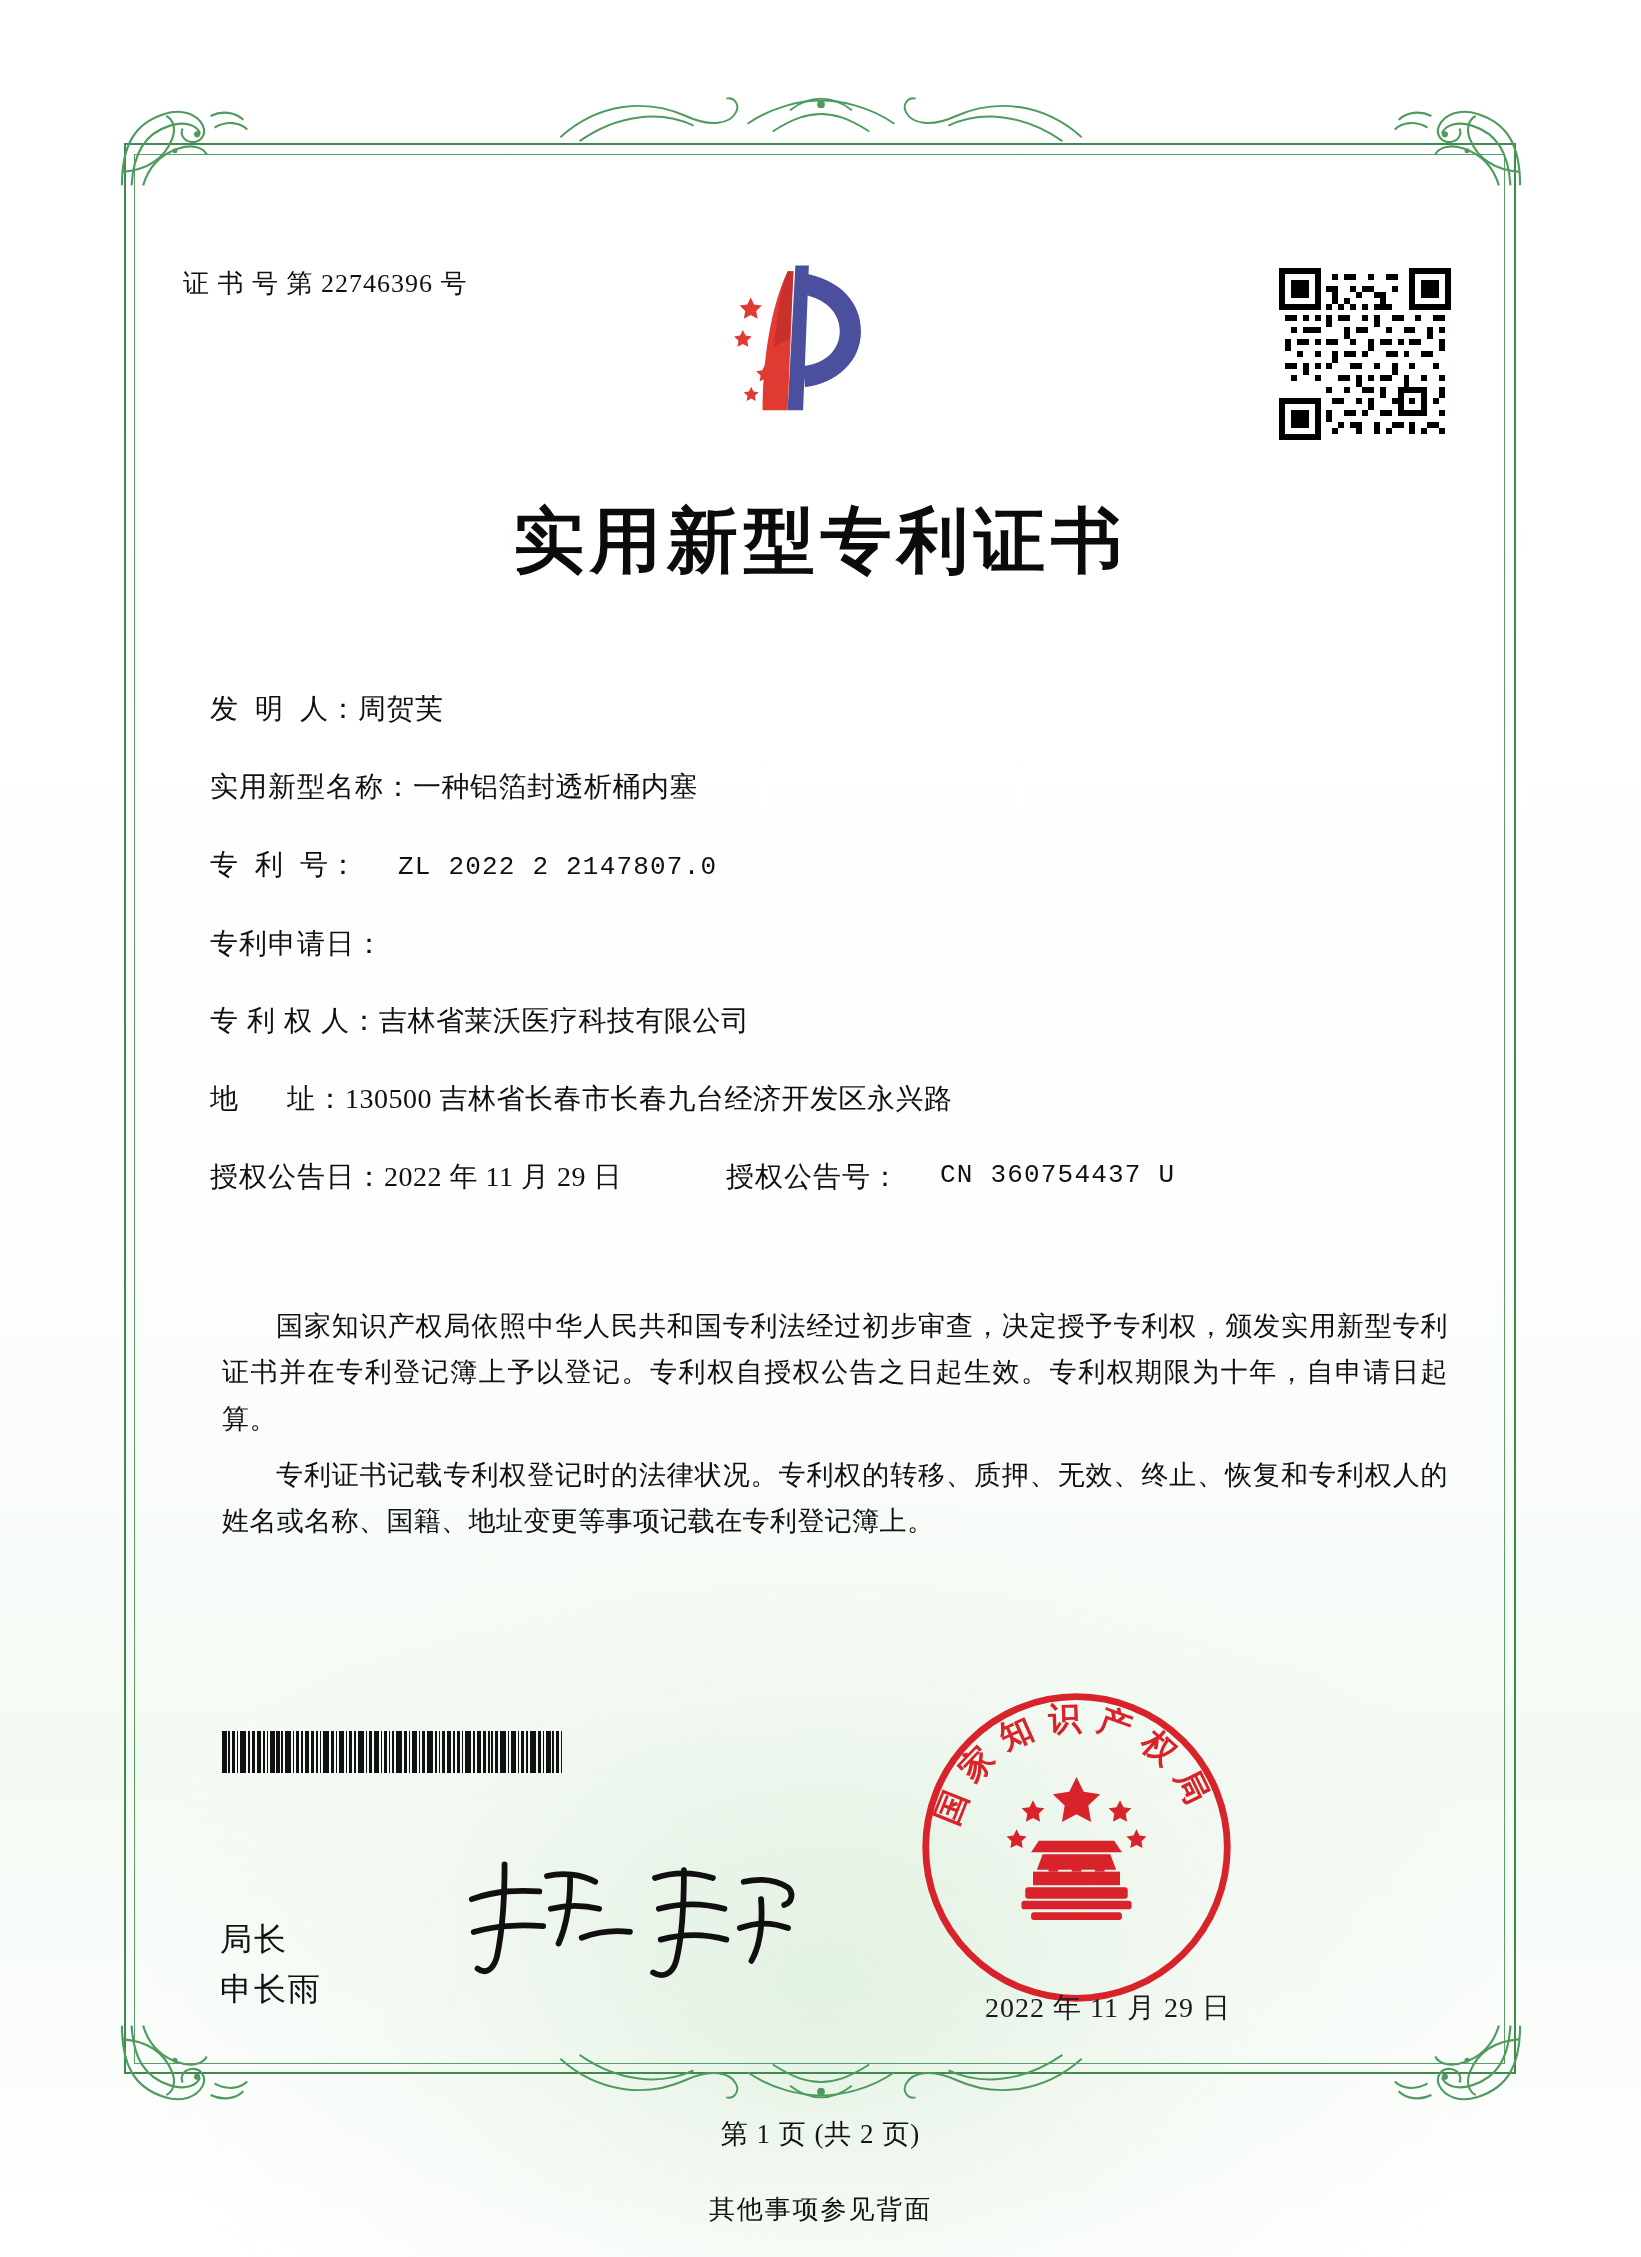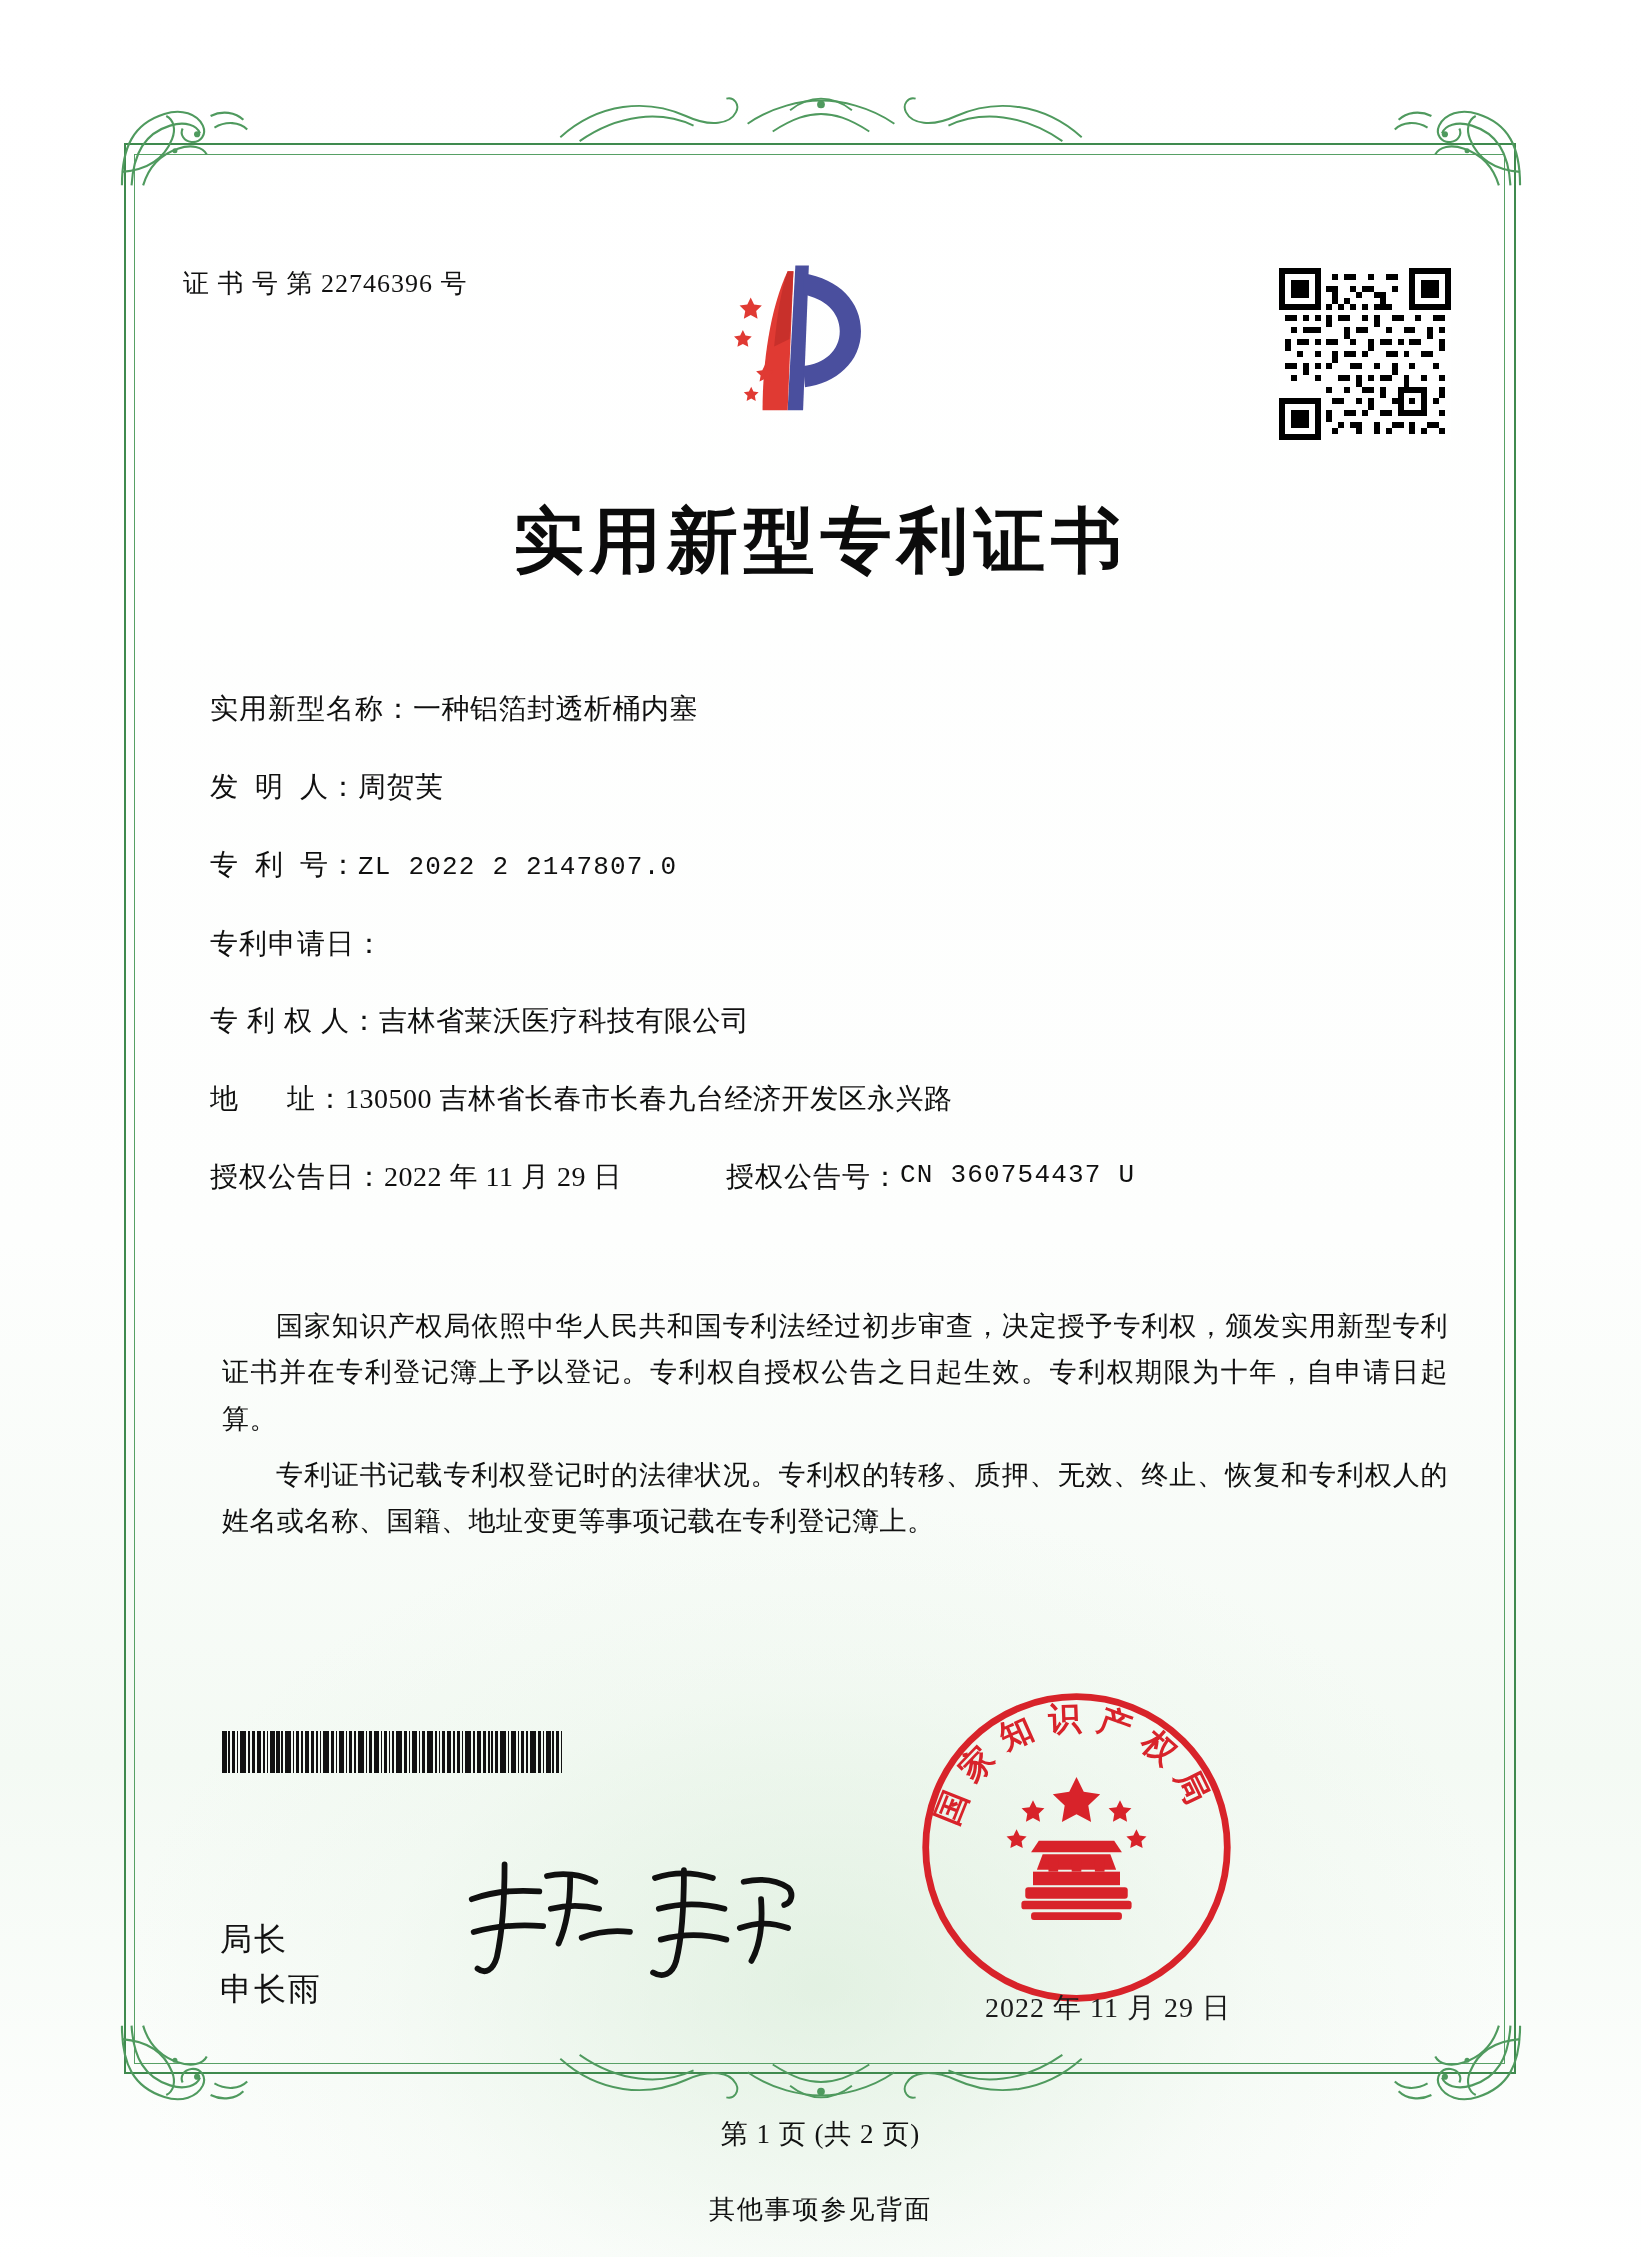--- a/index.html
+++ b/index.html
@@ -126,20 +126,21 @@
     letter-spacing: 1px;
   }
   .field-value {
     flex: 1 1 auto;
     letter-spacing: 0.5px;
   }
   .field-value.mono {
     font-family: "Liberation Mono", "DejaVu Sans Mono", monospace;
     font-size: 26px;
     letter-spacing: 1.2px;
+    margin-left: 40px;
   }
   .field-row.split {
     justify-content: flex-start;
   }
   .split-left { display: flex; }
   .split-right {
     display: flex;
     margin-left: 104px;
   }
 
@@ -459,26 +460,26 @@
           <rect x="24" y="27" width="1" height="1"></rect>
         <rect x="27" y="27" width="1" height="1"></rect>
       </g>
     </svg>
   </div>
 
   <div class="title">实用新型专利证书</div>
 
   <div class="fields">
     <div class="field-row">
+      <span class="field-label">发  明  人：</span>
+      <span class="field-value">周贺芙</span>
+    </div>
+    <div class="field-row">
       <span class="field-label">实用新型名称：</span>
       <span class="field-value">一种铝箔封透析桶内塞</span>
-    </div>
-    <div class="field-row">
-      <span class="field-label">发  明  人：</span>
-      <span class="field-value">周贺芙</span>
     </div>
     <div class="field-row">
       <span class="field-label">专  利  号：</span>
       <span class="field-value mono">ZL 2022 2 2147807.0</span>
     </div>
     <div class="field-row">
       <span class="field-label">专利申请日：</span>
     </div>
     <div class="field-row">
       <span class="field-label">专 利 权 人：</span>

